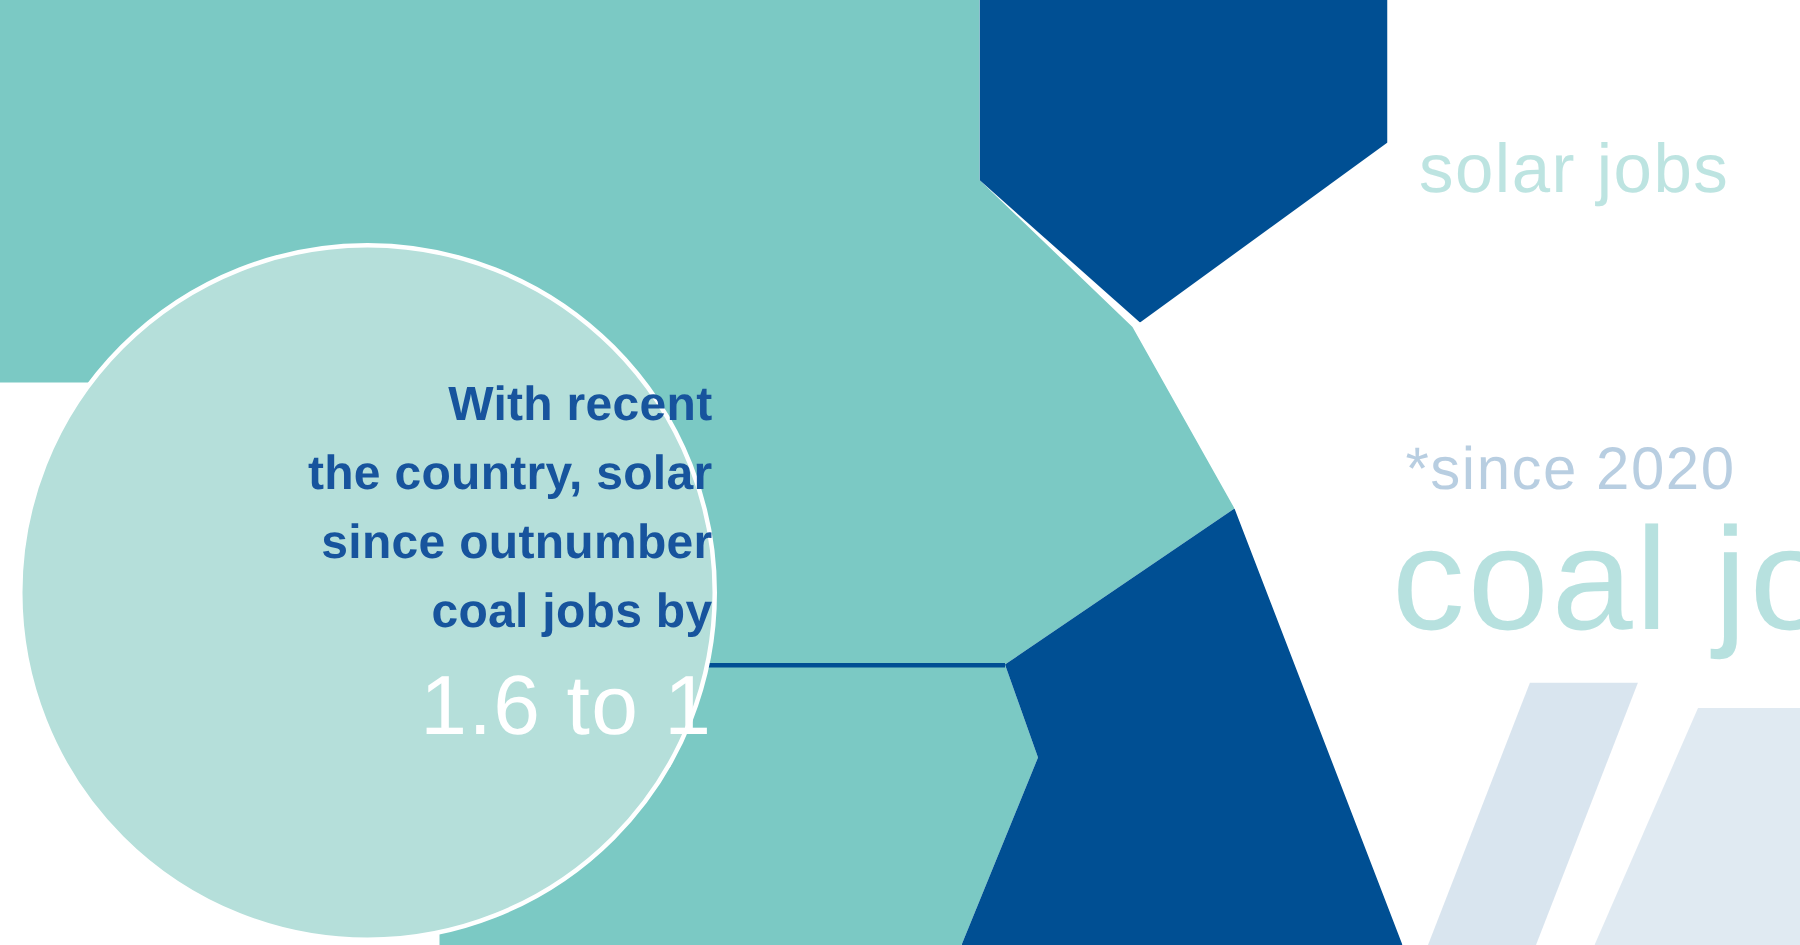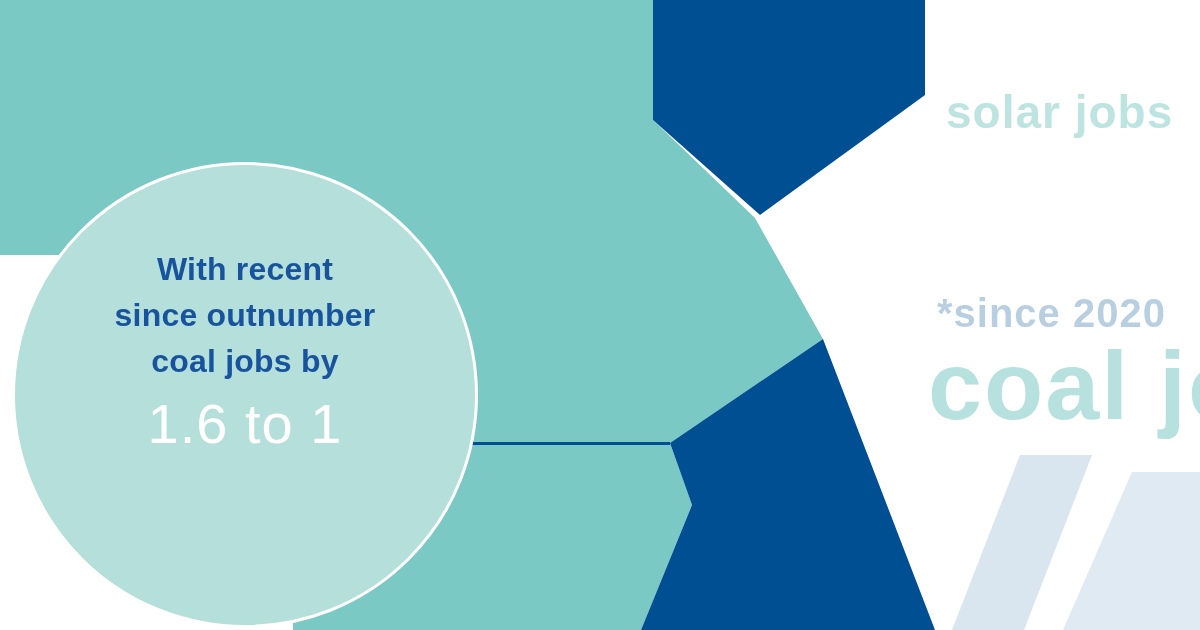--- a/index.html
+++ b/index.html
@@ -31,34 +31,34 @@
   }
   .stat-circle{
     position:absolute;left:12px;top:162px;width:466px;height:466px;
     box-sizing:border-box;
     background:#B5DFDA;
     border:3px solid #ffffff;
     border-radius:50%;
   }
   .circle-text{
     position:absolute;left:0;top:81px;width:100%;
-    text-align:center;
+    text-align:right;
     color:#17549D;
     font-size:32px;line-height:46px;font-weight:700;
     letter-spacing:0.2px;
   }
   .ratio-text{
     margin-top:8px;
     color:#FFFFFF;
     font-size:56px;line-height:64px;font-weight:400;
     letter-spacing:1px;
   }
   .faded-row{
     position:absolute;
-    font-weight:700;
+    font-weight:400;
     white-space:nowrap;
   }
   .faded-row1{left:946px;top:85px;font-size:46px;color:rgba(123,201,196,0.50);letter-spacing:1px;}
   .faded-row2{left:937px;top:291px;font-size:40px;color:rgba(0,79,148,0.28);letter-spacing:1px;text-align:center;}
   .faded-row3{left:928px;top:330px;font-size:97px;color:rgba(123,201,196,0.55);letter-spacing:2px;}
   .faded-seg1{
     background:rgba(0,79,148,0.15);
     clip-path:polygon(1020px 455px,1092px 455px,1024px 630px,952px 630px);
   }
   .faded-seg2{
@@ -82,19 +82,20 @@
   <div class="shape faded-seg1"></div>
   <div class="shape faded-seg2"></div>
 
   <div class="faded-row faded-row1">solar jobs</div>
   <div class="faded-row faded-row2">*since 2020</div>
   <div class="faded-row faded-row3">coal jobs</div>
 
   <div class="stat-circle">
     <div class="circle-text">
       <div>With recent</div>
+      <div>the country, solar</div>
       <div>since outnumber</div>
       <div>coal jobs by</div>
       <div class="ratio-text">1.6 to 1</div>
     </div>
   </div>
 
 </div>
 
 </body></html>

